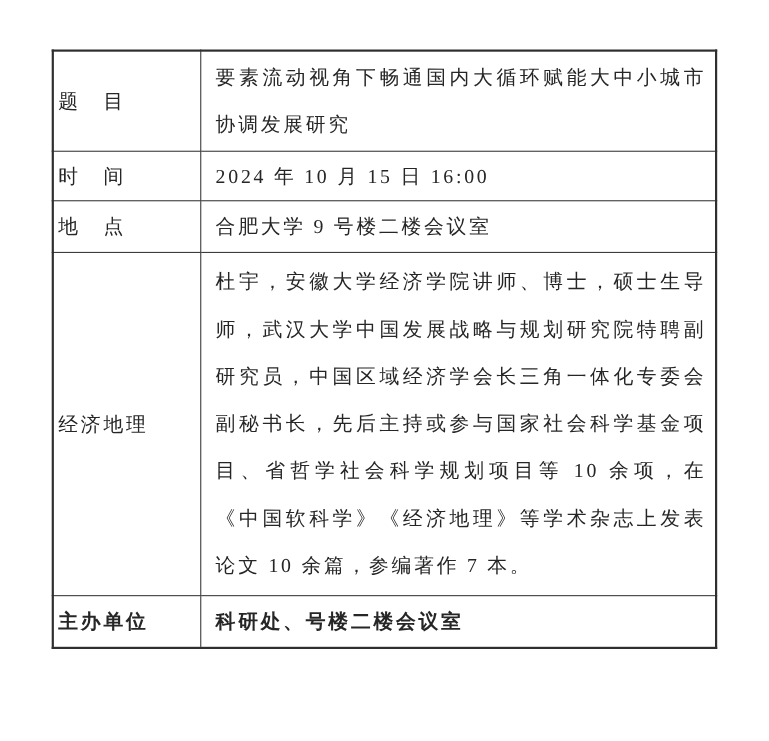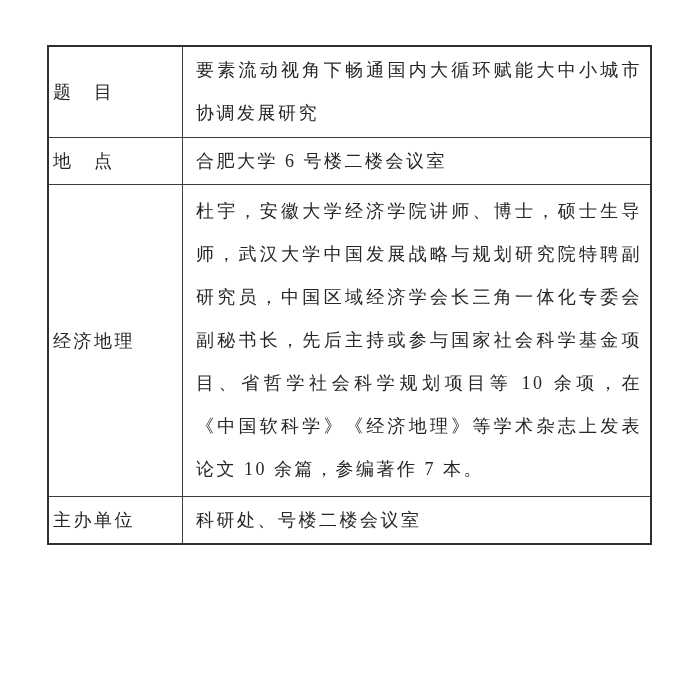--- a/index.html
+++ b/index.html
@@ -39,40 +39,44 @@
   }
   td.cell-value {
     padding: 2px 8px 2px 13px;
     text-align: left;
   }
   tr.row-title   { height: 88px; }
   tr.row-speaker { height: 45px; }
   tr.row-time    { height: 45px; }
   tr.row-place   { height: 47px; }
   tr.row-bio     { height: 312px; }
-  tr.row-org     { height: 47px; }
+  tr.row-org     { height: 47px; font-weight: bold; }
   td.multiline {
     line-height: 43px;
     text-align: justify;
     text-justify: inter-ideograph;
   }
 </style>
 </head>
 <body>
 
 <div class="page">
   <table class="lecture-table">
     <tbody>
       <tr class="row-title">
         <td class="cell-label">题　目</td>
         <td class="cell-value multiline">要素流动视角下畅通国内大循环赋能大中小城市协调发展研究</td>
       </tr>
+      <tr class="row-time">
+        <td class="cell-label">时　间</td>
+        <td class="cell-value">2024 年 10 月 15 日 16:00</td>
+      </tr>
       <tr class="row-place">
         <td class="cell-label">地　点</td>
-        <td class="cell-value">合肥大学 6 号楼二楼会议室</td>
+        <td class="cell-value">合肥大学 9 号楼二楼会议室</td>
       </tr>
       <tr class="row-bio">
         <td class="cell-label">经济地理</td>
         <td class="cell-value multiline">杜宇，安徽大学经济学院讲师、博士，硕士生导师，武汉大学中国发展战略与规划研究院特聘副研究员，中国区域经济学会长三角一体化专委会副秘书长，先后主持或参与国家社会科学基金项目、省哲学社会科学规划项目等 10 余项，在《中国软科学》《经济地理》等学术杂志上发表论文 10 余篇，参编著作 7 本。</td>
       </tr>
       <tr class="row-org">
         <td class="cell-label">主办单位</td>
         <td class="cell-value">科研处、号楼二楼会议室</td>
       </tr>
     </tbody>

